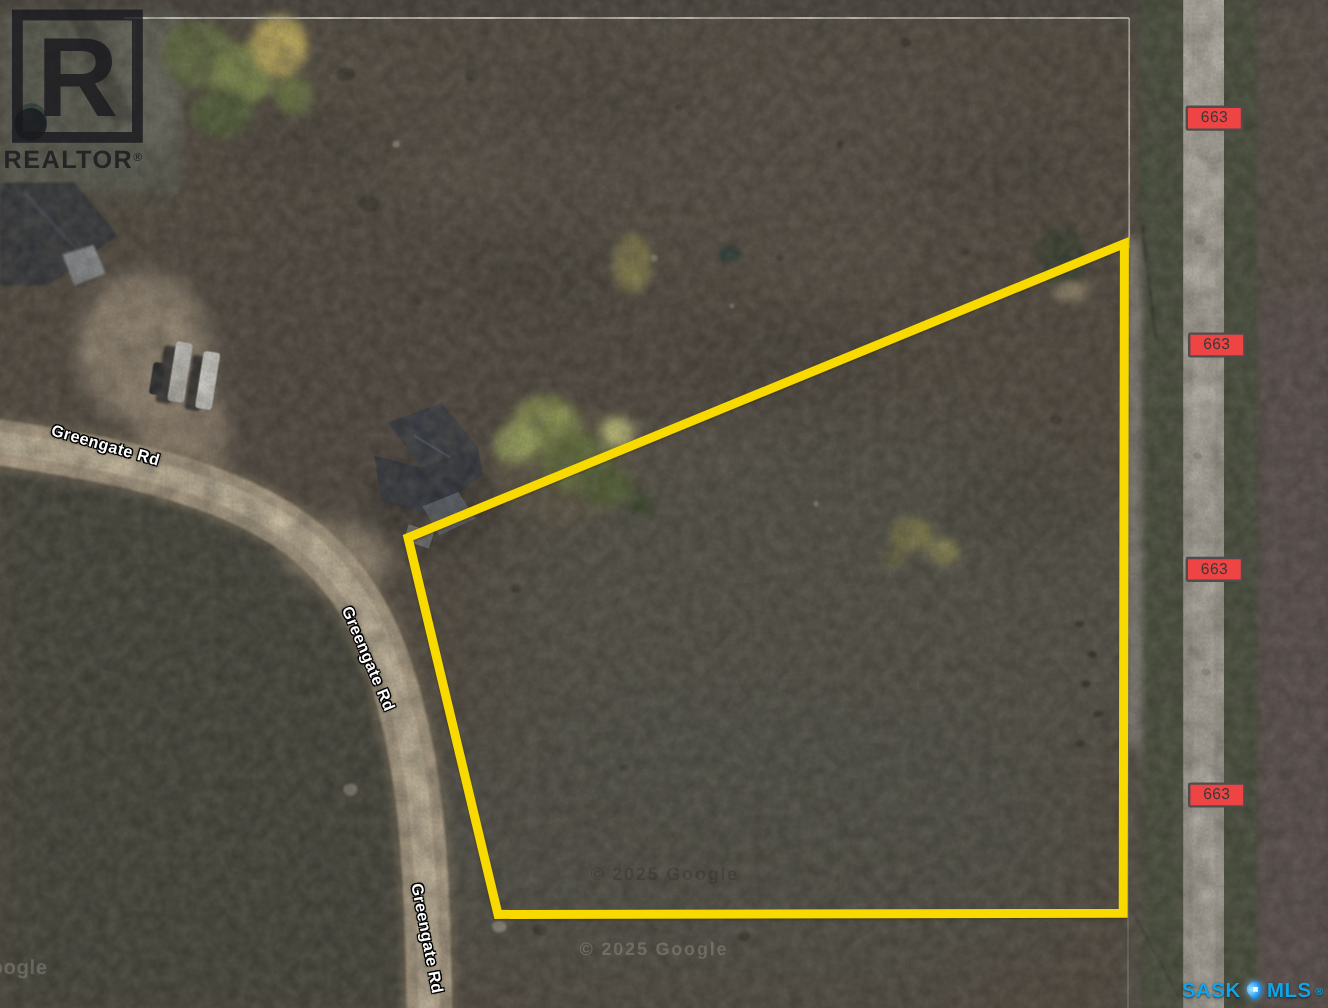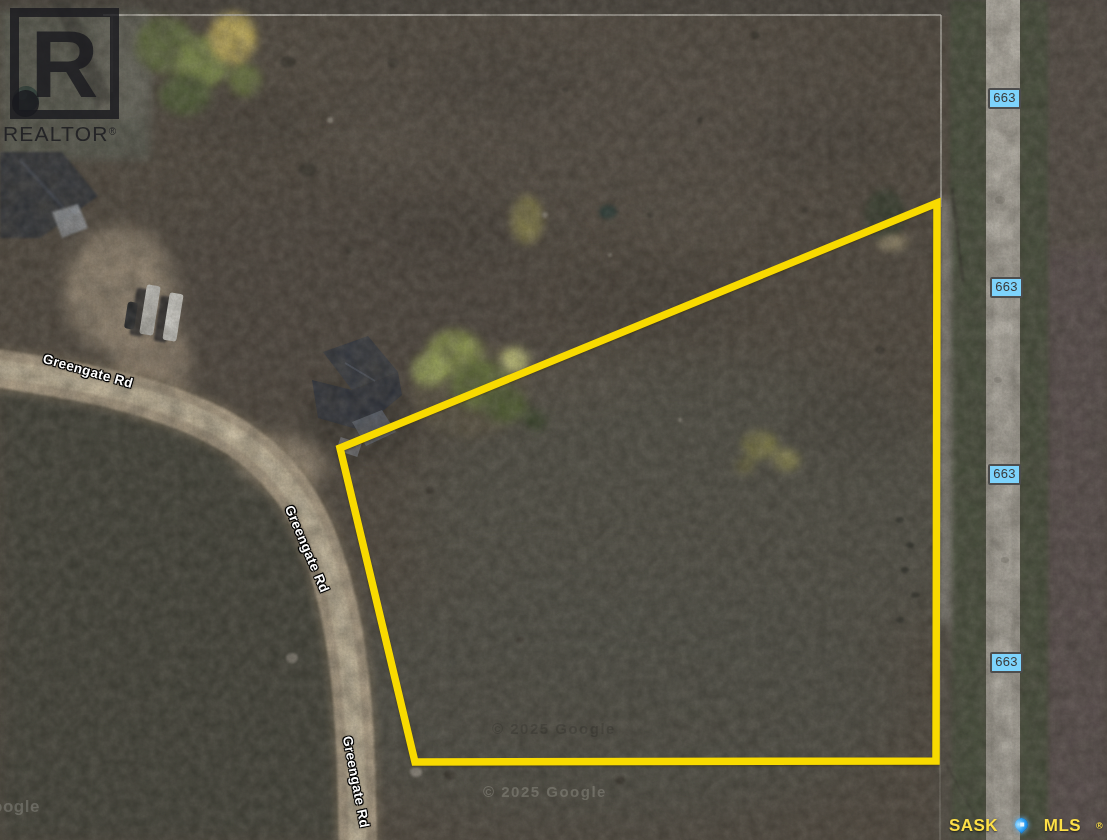--- a/index.html
+++ b/index.html
@@ -4,42 +4,42 @@
 <style>
   html,body{margin:0;padding:0;background:#222;}
   #stage{
     position:relative;width:1107px;height:840px;overflow:hidden;
     font-family:"Liberation Sans",sans-serif;cursor:grab;
     background:#494138;
   }
   #terrain{position:absolute;left:0;top:0;}
   
   .hwy{
-    position:absolute;width:33px;height:21px;box-sizing:border-box;
-    background:#7dd3fc;border:2px solid #4d4d4d;border-radius:2px;
+    position:absolute;width:48px;height:21px;box-sizing:border-box;
+    background:#ef4444;border:2px solid #4d4d4d;border-radius:2px;
     color:#3a3a3a;font-size:13px;font-weight:500;text-align:center;line-height:16px;
     letter-spacing:.3px;
   }
   
   .roadlabel{
     position:absolute;white-space:nowrap;color:#fff;font-size:13.5px;font-weight:bold;
     letter-spacing:.4px;
     text-shadow:-1px -1px 0 #000,1px -1px 0 #000,-1px 1px 0 #000,1px 1px 0 #000,0 0 3px #000;
   }
   
   #realtor{position:absolute;left:6px;top:6px;width:135px;height:150px;color:rgba(26,26,30,.82);}
   #realtor .rbox{position:absolute;left:4px;top:2px;width:91px;height:93px;border:9px solid currentColor;text-align:center;}
   #realtor .rletter{font-weight:bold;font-size:94px;line-height:96px;font-family:"Liberation Sans",sans-serif;}
   #realtor .rdot{position:absolute;left:6px;top:84px;width:27px;height:27px;border-radius:50%;background:currentColor;}
-  #realtor .rtext{position:absolute;left:-3px;top:116px;font-size:21px;font-weight:normal;letter-spacing:1.2px;white-space:nowrap;}
+  #realtor .rtext{position:absolute;left:-3px;top:116px;font-size:21px;font-weight:bold;letter-spacing:1.2px;white-space:nowrap;}
   #realtor .rreg{font-size:10px;vertical-align:6px;letter-spacing:0;}
   
   #saskmls{
-    position:absolute;right:4px;bottom:4px;display:flex;align-items:center;gap:14px;
-    color:#fde047;font-size:17px;font-weight:bold;letter-spacing:.4px;
+    position:absolute;right:4px;bottom:4px;display:flex;align-items:center;gap:2px;
+    color:#0ea5e9;font-size:17px;font-weight:bold;letter-spacing:.4px;
     text-shadow:0 1px 2px rgba(0,0,0,.65);
     margin-left:40px;
   }
   #saskmls .pin{
     width:13px;height:13px;margin:0 2px 3px 3px;
     border-radius:50% 50% 50% 0;transform:rotate(-45deg);
     background:radial-gradient(circle at 35% 35%, #aee4ff, #2a9df4 55%, #0c5ca5 95%);
     box-shadow:0 0 5px rgba(100,190,255,.9);position:relative;
   }
   #saskmls .pin::after{

